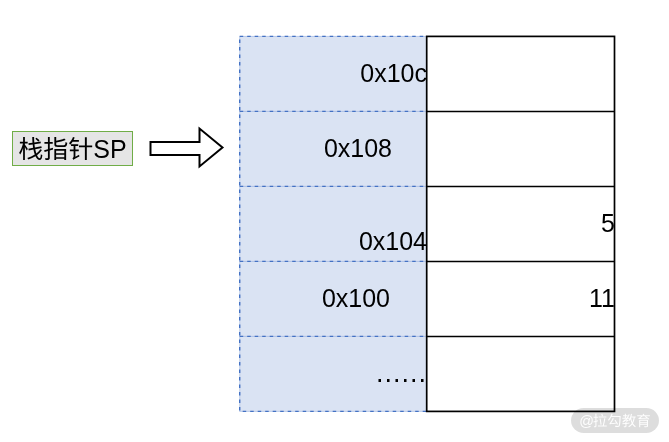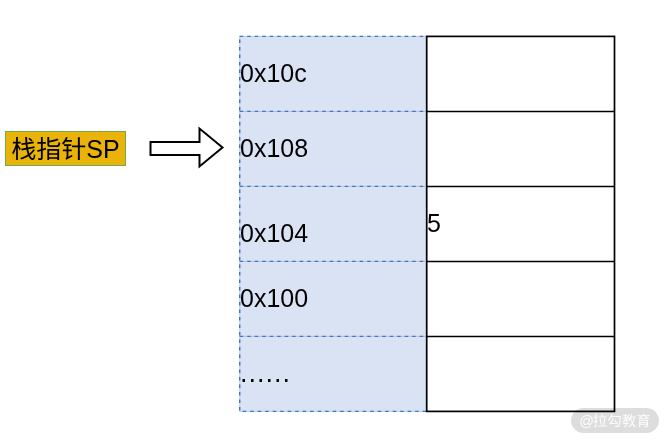--- a/index.html
+++ b/index.html
@@ -1,19 +1,19 @@
 <!DOCTYPE html>
 <html><head><meta charset="utf-8"><style>
 * { margin:0; padding:0; }
 html,body { width:669px; height:442px; background:#fff; overflow:hidden; }
 #stage { position:relative; width:669px; height:442px; font-family:"Liberation Sans", sans-serif; }
-.cell { position:absolute; height:75px; line-height:75px; text-align:left; font-size:25px; color:#000; }
+.cell { position:absolute; height:75px; line-height:75px; text-align:right; font-size:25px; color:#000; }
 .dots { font-size:27px; letter-spacing:1px; }
-#greenbox { position:absolute; left:5px; top:131px; width:119px; height:33px;
-  background:#eab308; border:1px solid #70ad47; }
+#greenbox { position:absolute; left:12px; top:131px; width:119px; height:33px;
+  background:#e5e5e5; border:1px solid #70ad47; }
 </style></head>
 <body>
 <div id="stage">
 <svg width="669" height="442" viewBox="0 0 669 442" style="position:absolute;left:0;top:0">
       <rect x="239.7" y="36.4" width="187.0" height="375.0" fill="#dae3f3" stroke="#4472c4" stroke-opacity="0.3" stroke-width="1"></rect>
       <rect x="239.7" y="36.4" width="187.0" height="375.0" fill="none" stroke="#4472c4" stroke-width="1.4" stroke-dasharray="3.5 4"></rect>
       <line x1="239.7" y1="111.4" x2="426.7" y2="111.4" stroke="#4472c4" stroke-opacity="0.3" stroke-width="1"></line>
       <line x1="239.7" y1="111.4" x2="426.7" y2="111.4" stroke="#4472c4" stroke-width="1.4" stroke-dasharray="3.5 4"></line>
       <line x1="239.7" y1="186.4" x2="426.7" y2="186.4" stroke="#4472c4" stroke-opacity="0.3" stroke-width="1"></line>
       <line x1="239.7" y1="186.4" x2="426.7" y2="186.4" stroke="#4472c4" stroke-width="1.4" stroke-dasharray="3.5 4"></line>
@@ -23,24 +23,25 @@
       <line x1="239.7" y1="336.4" x2="426.7" y2="336.4" stroke="#4472c4" stroke-width="1.4" stroke-dasharray="3.5 4"></line>
       <rect x="426.7" y="36.4" width="187.8" height="375.0" fill="#ffffff" stroke="#000" stroke-width="1.7"></rect>
       <line x1="426.7" y1="111.4" x2="614.5" y2="111.4" stroke="#000" stroke-width="1.5"></line>
       <line x1="426.7" y1="186.4" x2="614.5" y2="186.4" stroke="#000" stroke-width="1.5"></line>
       <line x1="426.7" y1="261.4" x2="614.5" y2="261.4" stroke="#000" stroke-width="1.5"></line>
       <line x1="426.7" y1="336.4" x2="614.5" y2="336.4" stroke="#000" stroke-width="1.5"></line>
       <polygon points="150.5,142 199.5,142 199.5,128.5 222.5,147.5 199.5,166.5 199.5,155 150.5,155" fill="#fff" stroke="#000" stroke-width="2" stroke-linejoin="miter"></polygon>
     </svg>
 <div class="cell" style="left:240px;top:36px;width:187px">0x10c</div>
     <div class="cell" style="left:240px;top:111px;width:152px">0x108</div>
-    <div class="cell" style="left:240px;top:196px;width:187px">0x104</div>
+    <div class="cell" style="left:240px;top:204px;width:187px">0x104</div>
     <div class="cell" style="left:240px;top:261px;width:150px">0x100</div>
     <div class="cell dots" style="left:240px;top:336px;width:187px">......</div>
     <div class="cell" style="left:427px;top:186px;width:188px">5</div>
+    <div class="cell" style="left:427px;top:261px;width:188px">11</div>
 <div id="greenbox">
       <svg width="121" height="35" viewBox="0 0 121 35" style="position:absolute;left:0;top:0">
         <path transform="translate(5.33,26.00) scale(0.02500,-0.02500)" d="M680 772C721 738 773 690 797 659L847 702C822 733 770 779 729 810ZM881 351C840 289 786 232 722 183C705 232 690 289 677 352L935 402L920 470L664 421C657 463 651 507 646 554L902 594L889 661L639 623C634 692 631 765 631 839H556C557 762 561 686 567 612L403 587L414 517L574 542C579 496 585 450 592 407L401 370L416 301L604 338C619 263 637 196 658 137C569 79 466 32 357 0C374 -17 393 -44 402 -63C504 -29 600 16 686 71C730 -23 786 -80 851 -80C921 -80 947 -35 960 116C942 123 915 139 900 155C895 38 882 -6 857 -6C820 -6 782 38 748 115C827 174 894 243 945 320ZM191 840V647H62V577H186C155 446 95 294 34 214C48 195 66 162 74 141C117 203 159 302 191 405V-79H262V445C289 396 321 337 334 305L380 358C363 387 287 503 262 538V577H374V647H262V840Z" fill="#000"></path>
         <path transform="translate(30.33,26.00) scale(0.02500,-0.02500)" d="M837 781C761 747 634 712 515 687V836H441V552C441 465 472 443 588 443C612 443 796 443 821 443C920 443 945 476 956 610C935 614 903 626 887 637C881 529 872 511 817 511C777 511 622 511 592 511C527 511 515 518 515 552V625C645 650 793 684 894 725ZM512 134H838V29H512ZM512 195V295H838V195ZM441 359V-79H512V-33H838V-75H912V359ZM184 840V638H44V567H184V352L31 310L53 237L184 276V8C184 -6 178 -10 165 -11C152 -11 111 -11 65 -10C74 -30 85 -61 88 -79C155 -80 195 -77 222 -66C248 -54 257 -34 257 9V298L390 339L381 409L257 373V567H376V638H257V840Z" fill="#000"></path>
         <path transform="translate(55.33,26.00) scale(0.02500,-0.02500)" d="M662 831V505H426V431H662V-79H739V431H954V505H739V831ZM186 838C153 744 95 655 31 596C43 580 63 541 69 526C106 561 140 604 171 653H423V724H212C227 755 241 786 253 818ZM61 344V275H211V68C211 26 183 2 164 -8C177 -24 195 -56 201 -75C218 -58 247 -41 443 61C438 76 431 105 429 126L283 53V275H417V344H283V479H396V547H108V479H211V344Z" fill="#000"></path>
         <text x="80.33" y="26.00" font-family="Liberation Sans, sans-serif" font-size="25px" fill="#000">SP</text>
       </svg>
     </div>
 <svg width="88" height="25" viewBox="0 0 88 25" style="position:absolute;left:571px;top:408px">
       <rect x="0" y="0" width="88" height="25" rx="12.5" fill="#000" fill-opacity="0.135"></rect>

